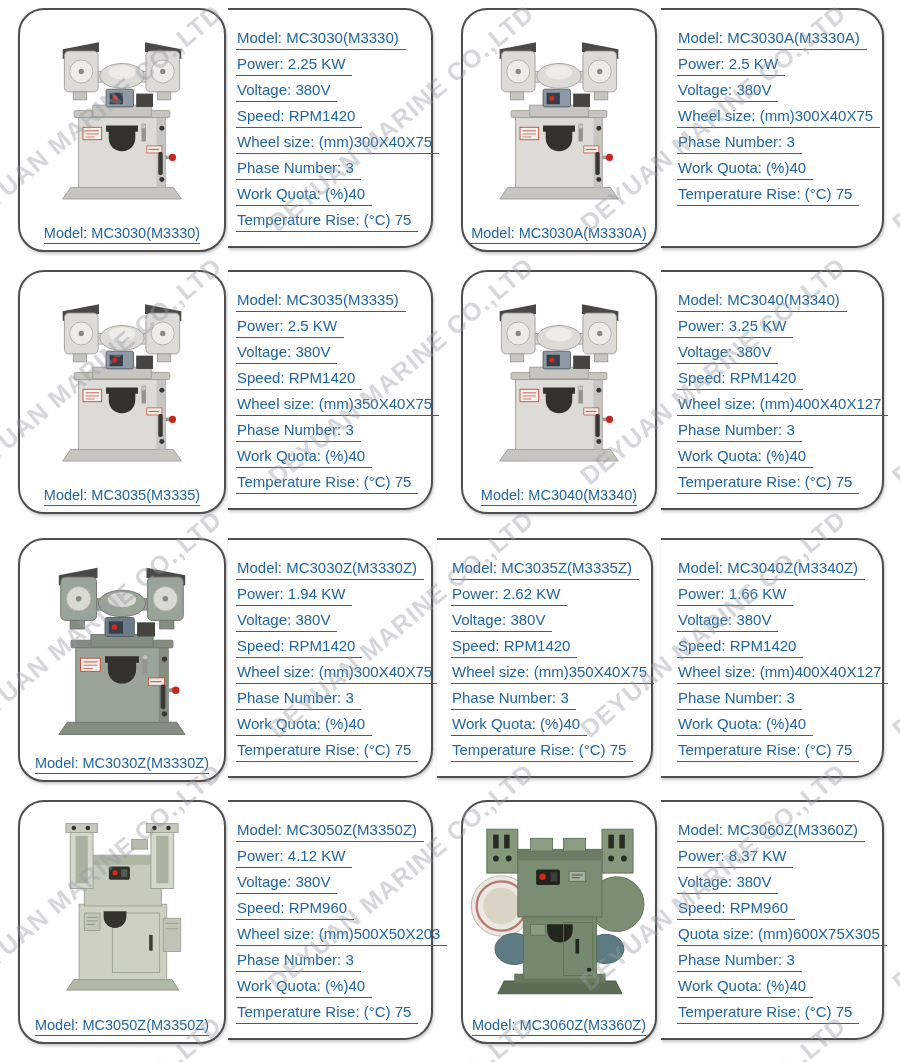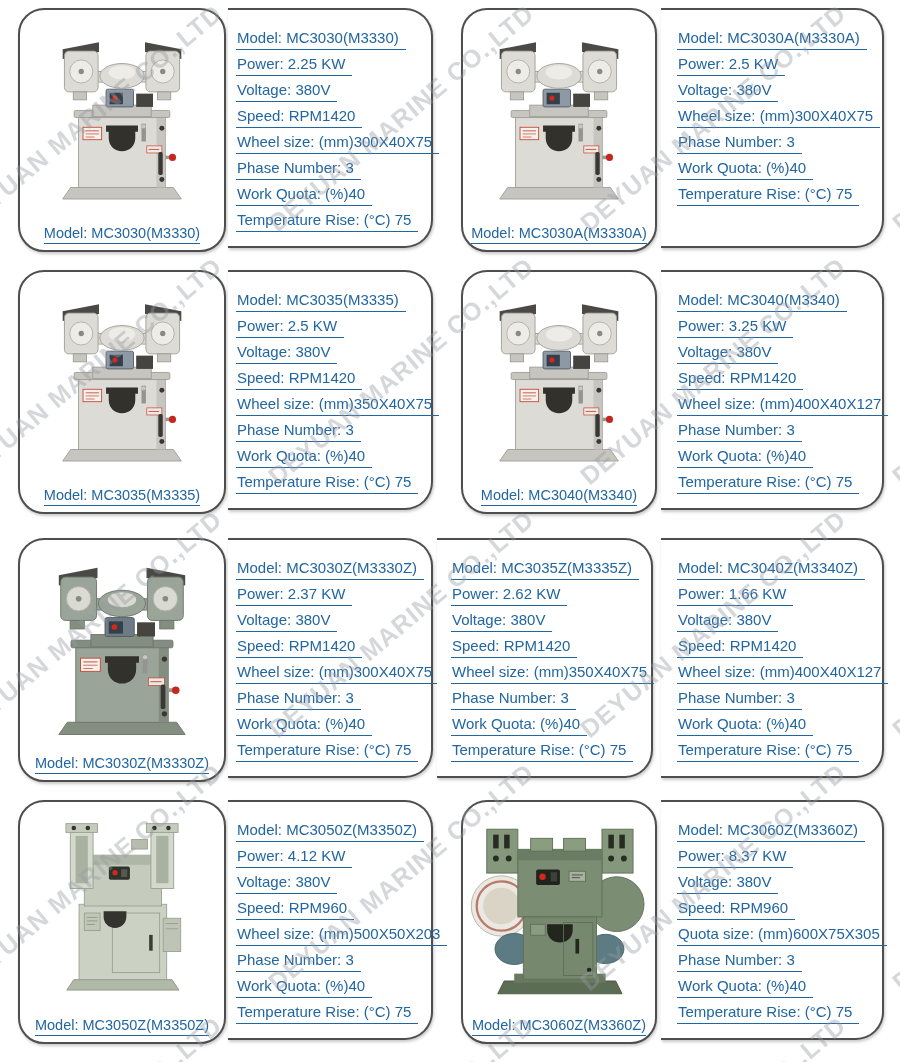--- a/index.html
+++ b/index.html
@@ -256,21 +256,21 @@
         <svg class="mB" viewBox="0 0 210 200">
             <use href="#m-pedestal"></use>
           </svg>
       </div>
       <div class="caption">
         <a class="u">Model: MC3030Z(M3330Z)</a>
       </div>
     </div>
     <div class="specs c2">
       <div class="spec-line"><span class="u">Model: MC3030Z(M3330Z)</span></div>
-      <div class="spec-line"><span class="u">Power: 2.37 KW</span></div>
+      <div class="spec-line"><span class="u">Power: 1.94 KW</span></div>
       <div class="spec-line"><span class="u">Voltage: 380V</span></div>
       <div class="spec-line"><span class="u">Speed: RPM1420</span></div>
       <div class="spec-line"><span class="u">Wheel size: (mm)300X40X75</span></div>
       <div class="spec-line"><span class="u">Phase Number: 3</span></div>
       <div class="spec-line"><span class="u">Work Quota: (%)40</span></div>
       <div class="spec-line"><span class="u">Temperature Rise: (°C) 75</span></div>
     </div>
     <div class="specs c3s">
       <div class="spec-line"><span class="u">Model: MC3035Z(M3335Z)</span></div>
       <div class="spec-line"><span class="u">Power: 2.62 KW</span></div>

